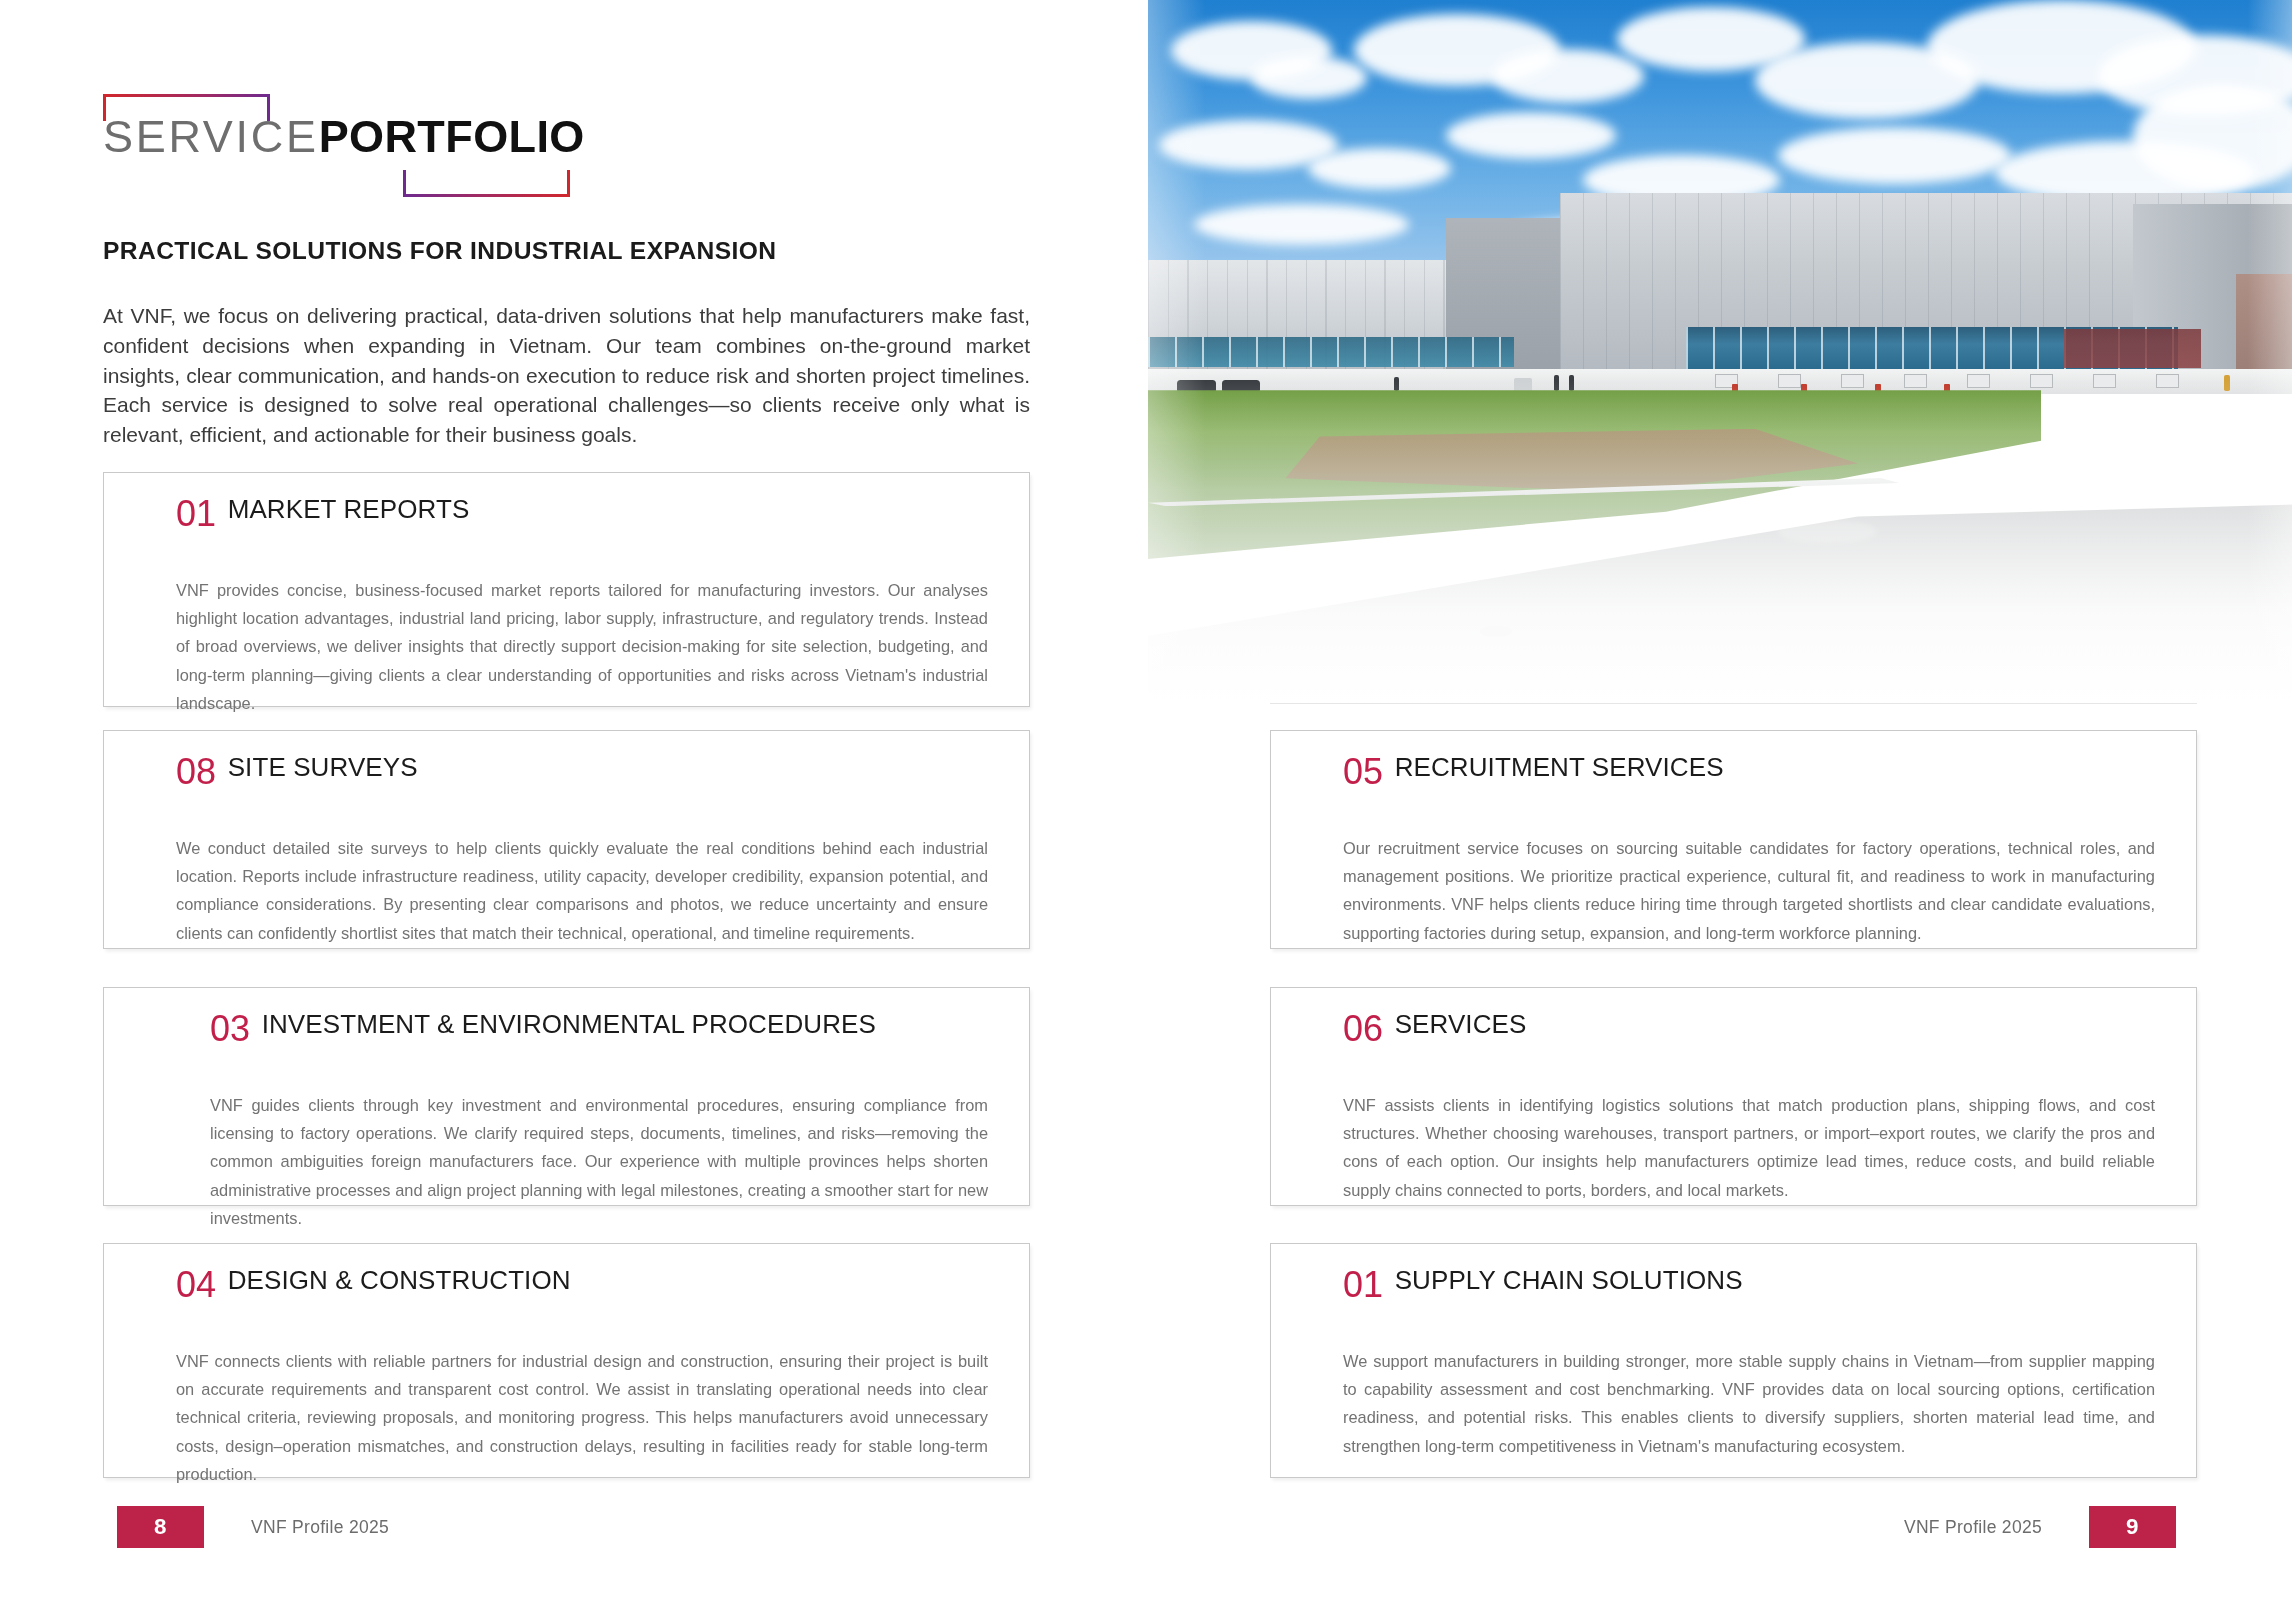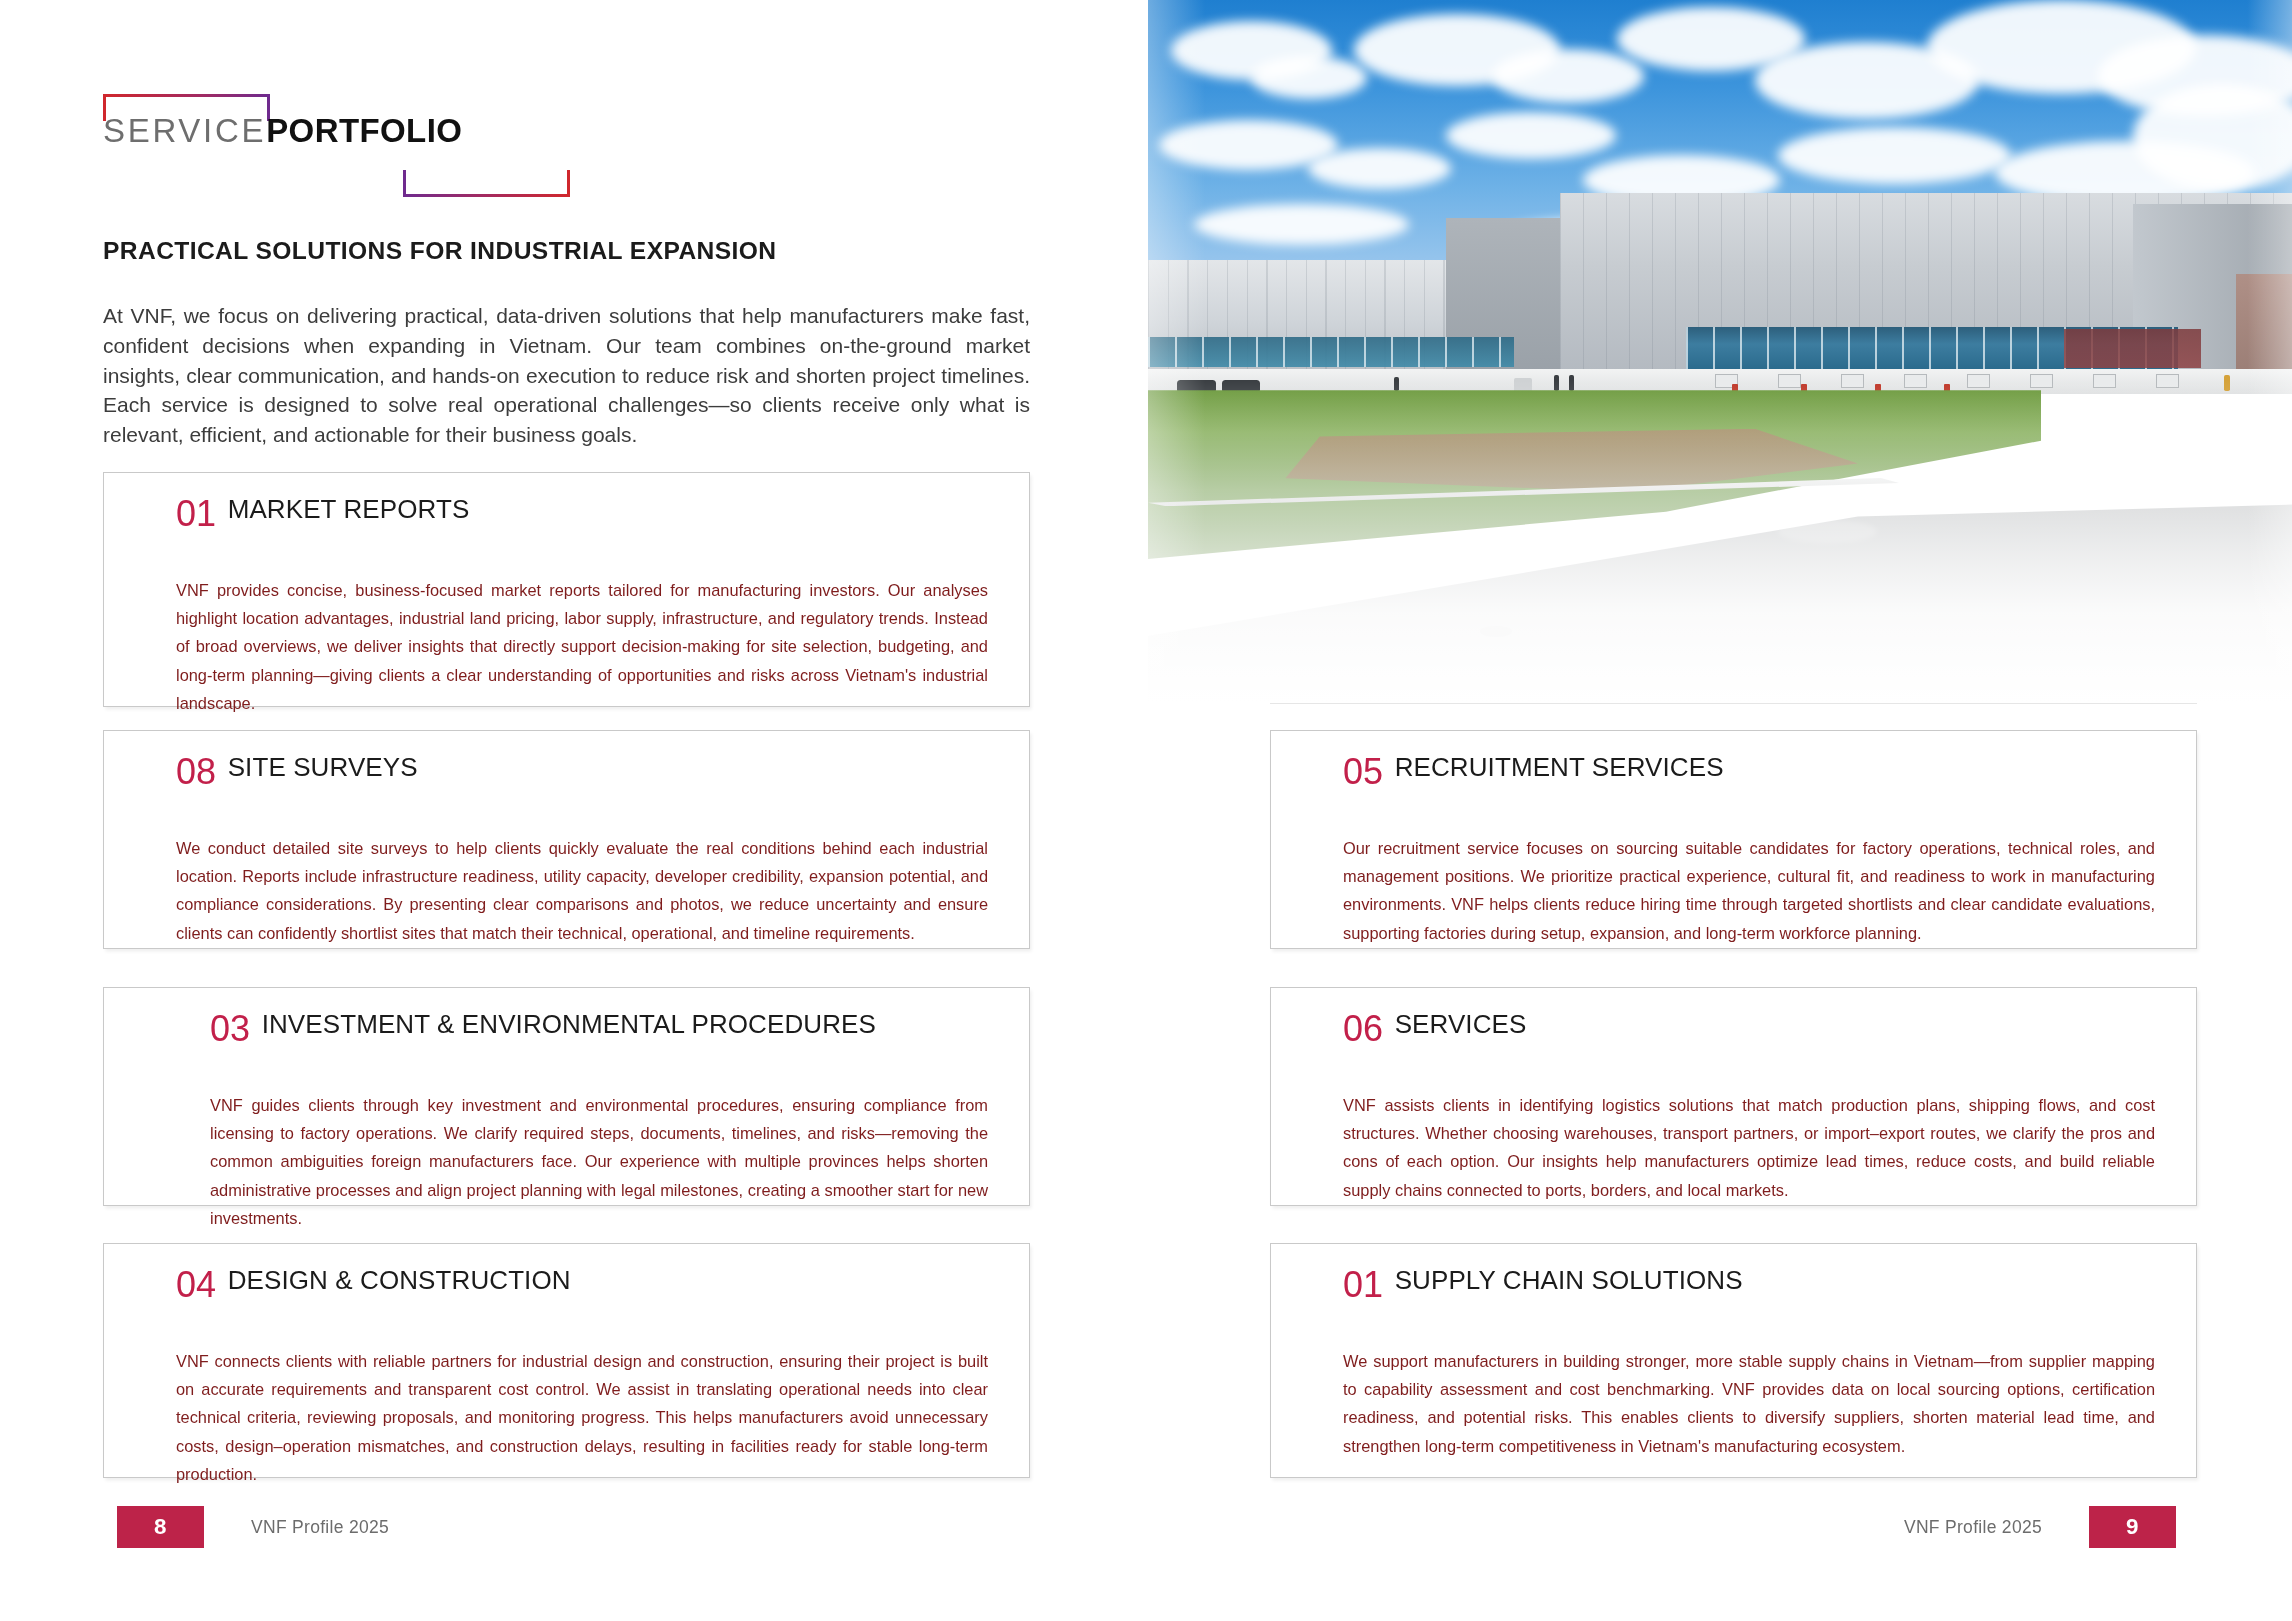--- a/index.html
+++ b/index.html
@@ -47,21 +47,21 @@
     border-left: 3.6px solid;
     border-right: 3.6px solid;
     border-image: linear-gradient(90deg, #6f2a8e 0%, #a02a63 45%, #d0272d 100%) 1;
     border-top: none;
     height: 27px;
   }
   .title-line {
     position: absolute;
     left: 0; top: 19.7px;
     white-space: nowrap;
-    font-size: 33px;
+    font-size: 45px;
     letter-spacing: 1.1px;
     line-height: 1;
   }
   .title-thin {
     font-weight: 300;
     color: #6e6e6e;
     letter-spacing: 2.7px;
   }
   .title-bold {
     font-weight: 700;
@@ -117,21 +117,21 @@
     font-size: 26px;
     font-weight: 400;
     color: #1b1b1b;
     letter-spacing: 0.1px;
     line-height: 1;
     white-space: nowrap;
   }
   .card-body {
     font-size: 16.4px;
     line-height: 1.72;
-    color: #7f1d1d;
+    color: #737373;
     text-align: justify;
     font-weight: 400;
     margin-top: 44px;
   }
 
   
   #card-01 { left: 103px; top: 472px; width: 927px; height: 235px; }
   #card-02 { left: 103px; top: 730px; width: 927px; height: 219px; }
   #card-03 { left: 103px; top: 987px; width: 927px; height: 219px; padding-left: 34px; }
   #card-04 { left: 103px; top: 1243px; width: 927px; height: 235px; }

